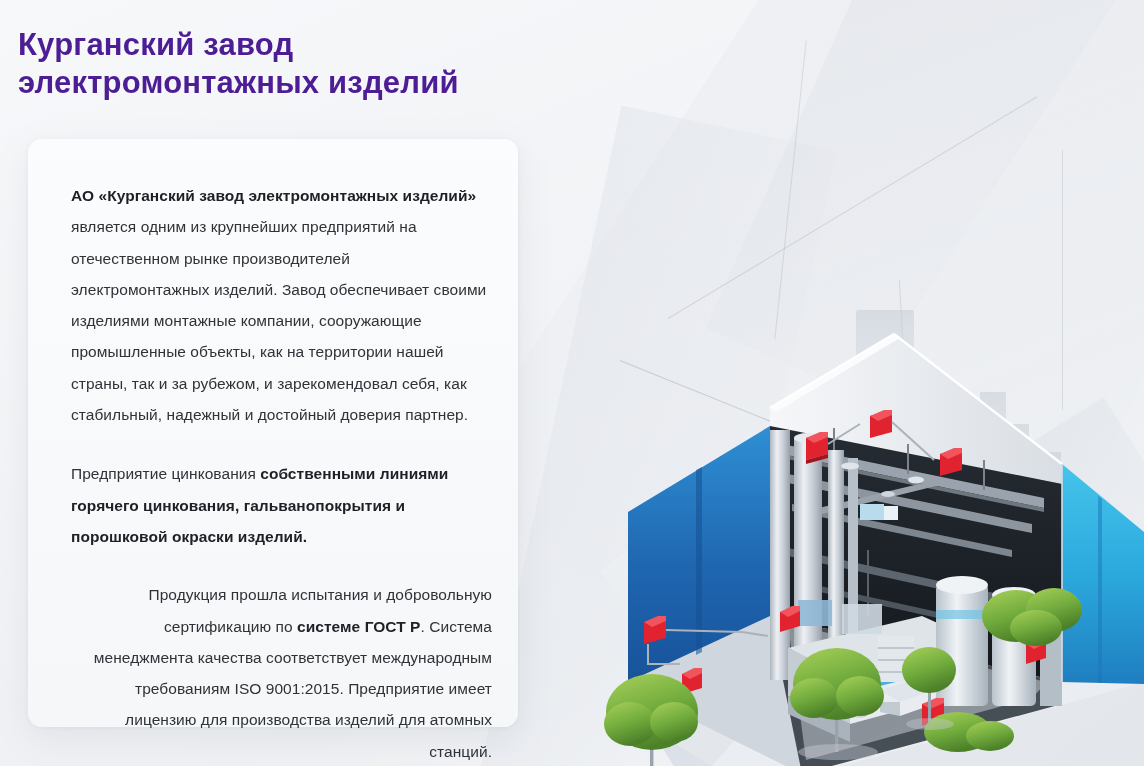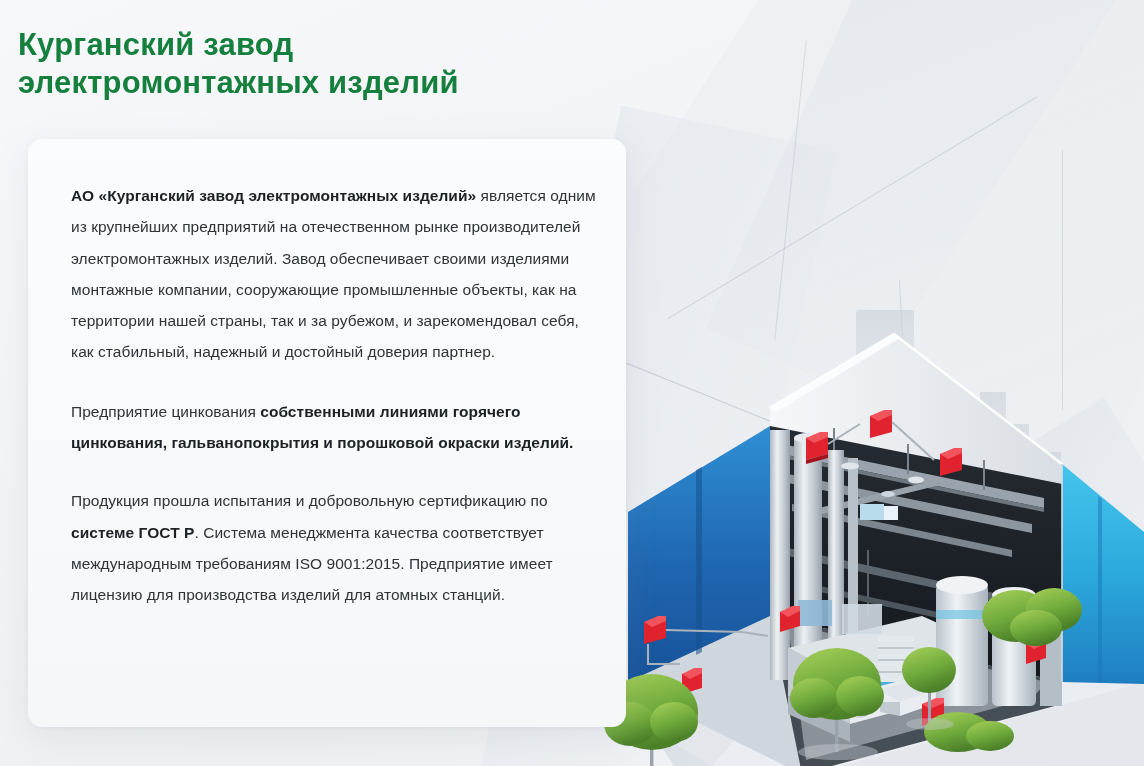--- a/index.html
+++ b/index.html
@@ -96,32 +96,32 @@
     width: 58px;
     height: 68px;
     flex: 0 0 auto;
     opacity: .95;
   }
   .brand-title {
     font-size: 31px;
     line-height: 1.22;
     font-weight: 700;
     letter-spacing: .2px;
-    color: #15803d;
+    color: #4c1d95;
     white-space: pre-line;
     margin: 0;
     text-shadow: 0 1px 0 rgba(255,255,255,.5);
   }
 
   
   .card {
     position: absolute;
     left: 28px;
     top: 139px;
-    width: 598px;
+    width: 490px;
     height: 588px;
     background: linear-gradient(180deg, #fbfcfd 0%, #f8f9fb 55%, #f6f7f9 100%);
     border-radius: 14px;
     box-shadow:
       0 10px 34px rgba(120,132,150,.13),
       0 1px 4px rgba(120,132,150,.08);
     z-index: 5;
   }
   .card-body {
     position: absolute;
@@ -129,21 +129,21 @@
     top: 41px;
     right: 26px;
   }
   .para {
     margin: 0 0 26px 0;
     font-size: 15.5px;
     line-height: 2.02;
     color: #2f3338;
     letter-spacing: .05px;
   }
-  .para:last-child { margin-bottom: 12px; }
+  .para:last-child { margin-bottom: 12px; text-align: right; }
   .para b, .para strong {
     font-weight: 700;
     color: #1d2126;
   }
   .para-lead { margin-bottom: 28px; }
   .para-highlight { margin-bottom: 27px; }
 
   
   .illustration {
     position: absolute;

